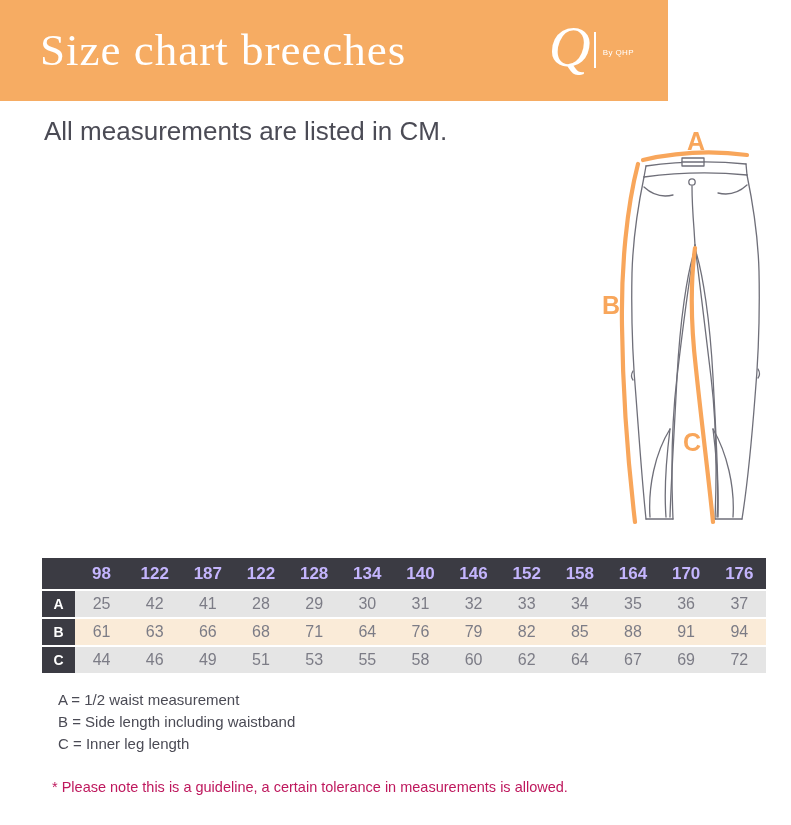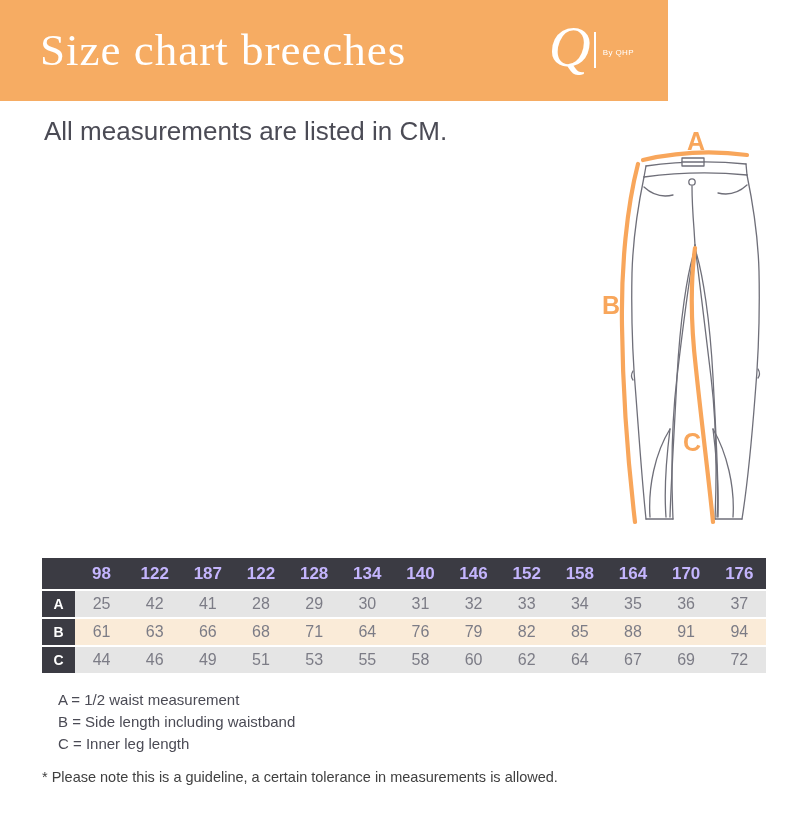--- a/index.html
+++ b/index.html
@@ -43,21 +43,21 @@
           font-size:14px;font-weight:700;text-align:center;
           border-top:2px solid #fff;padding:0;}
   .size-table tbody td{font-size:16px;color:#7C7C86;text-align:center;height:26px;
           border-top:2px solid #fff;padding:0;background:#e5e5e5;}
   .size-table tr.hl td{background:var(--highlight,#FAEBD8);}
 
   
   .legend{position:absolute;left:42px;top:673px;margin:16px;
           font-size:15px;color:#4B4B55;line-height:22px;}
   .legend p{margin:0;}
-  .footnote{position:absolute;left:42px;top:769px;margin:0;font-size:14.5px;color:#404040;}
+  .footnote{position:absolute;left:42px;top:769px;margin:10px;font-size:14.5px;color:#be185d;}
 </style>
 </head>
 <body>
 
 <div class="page">
 
   <header class="banner">
     <h1 class="banner-title">Size chart breeches</h1>
     <div class="logo">
       <span class="logo-q">Q</span>

